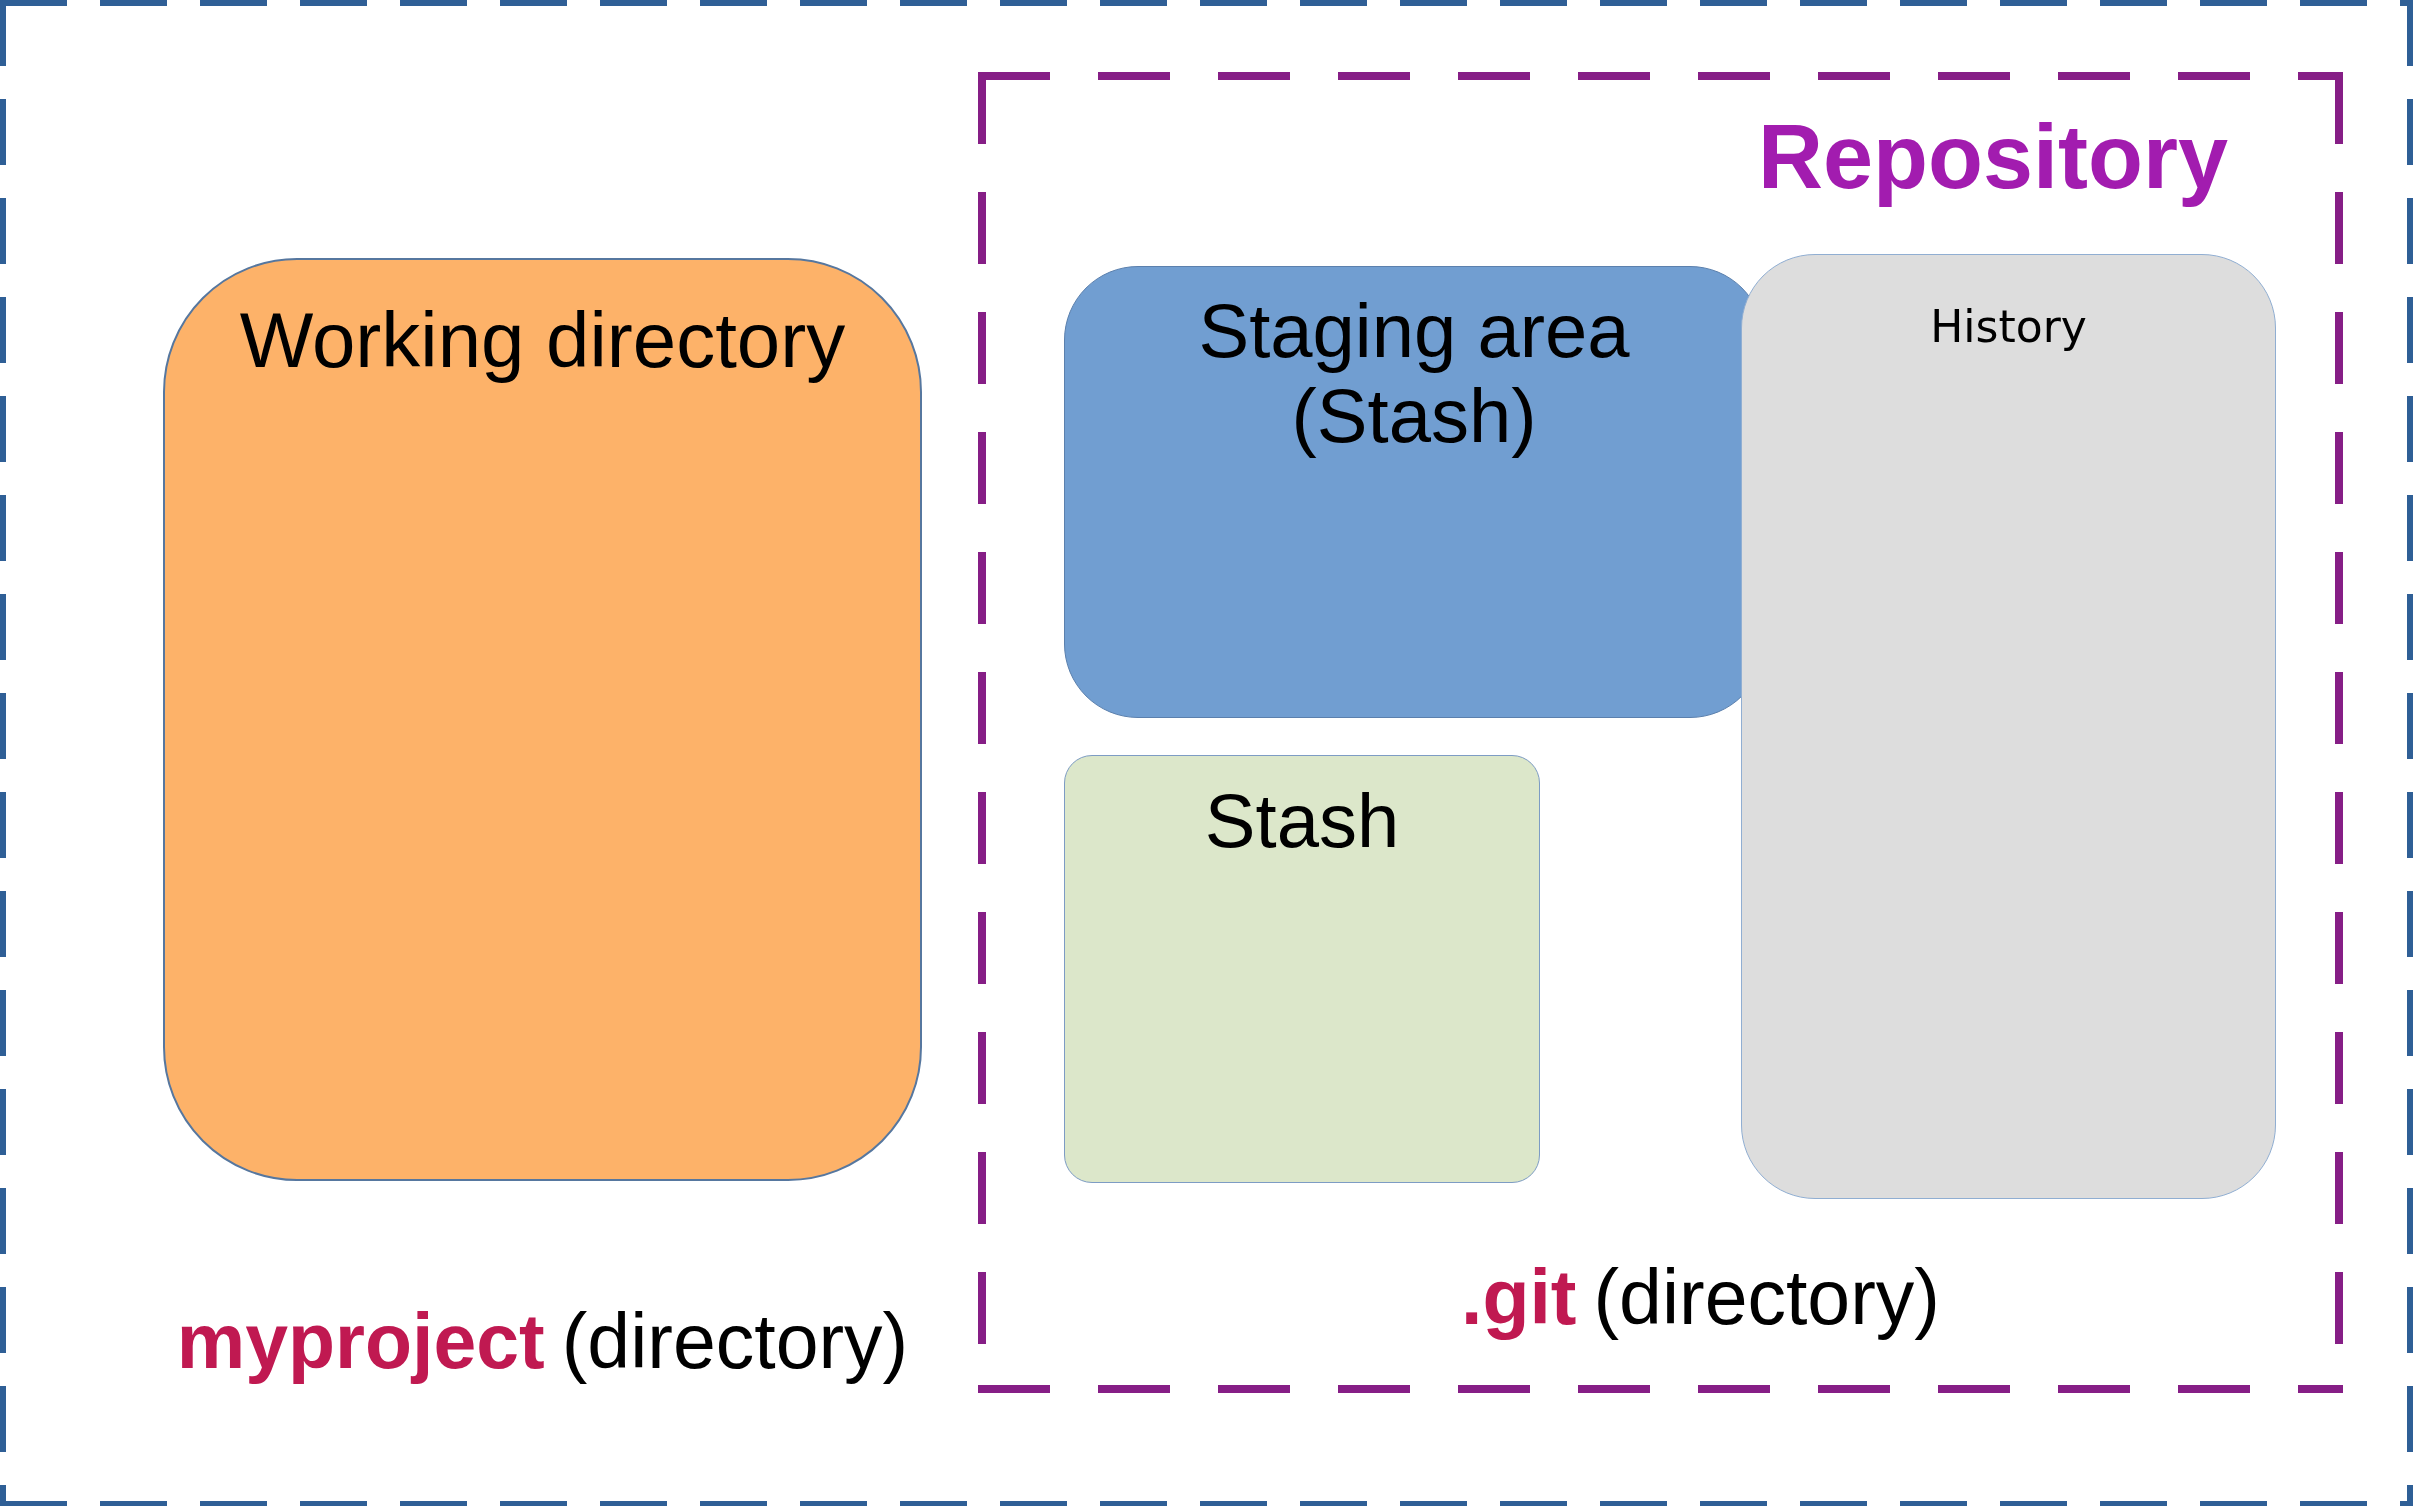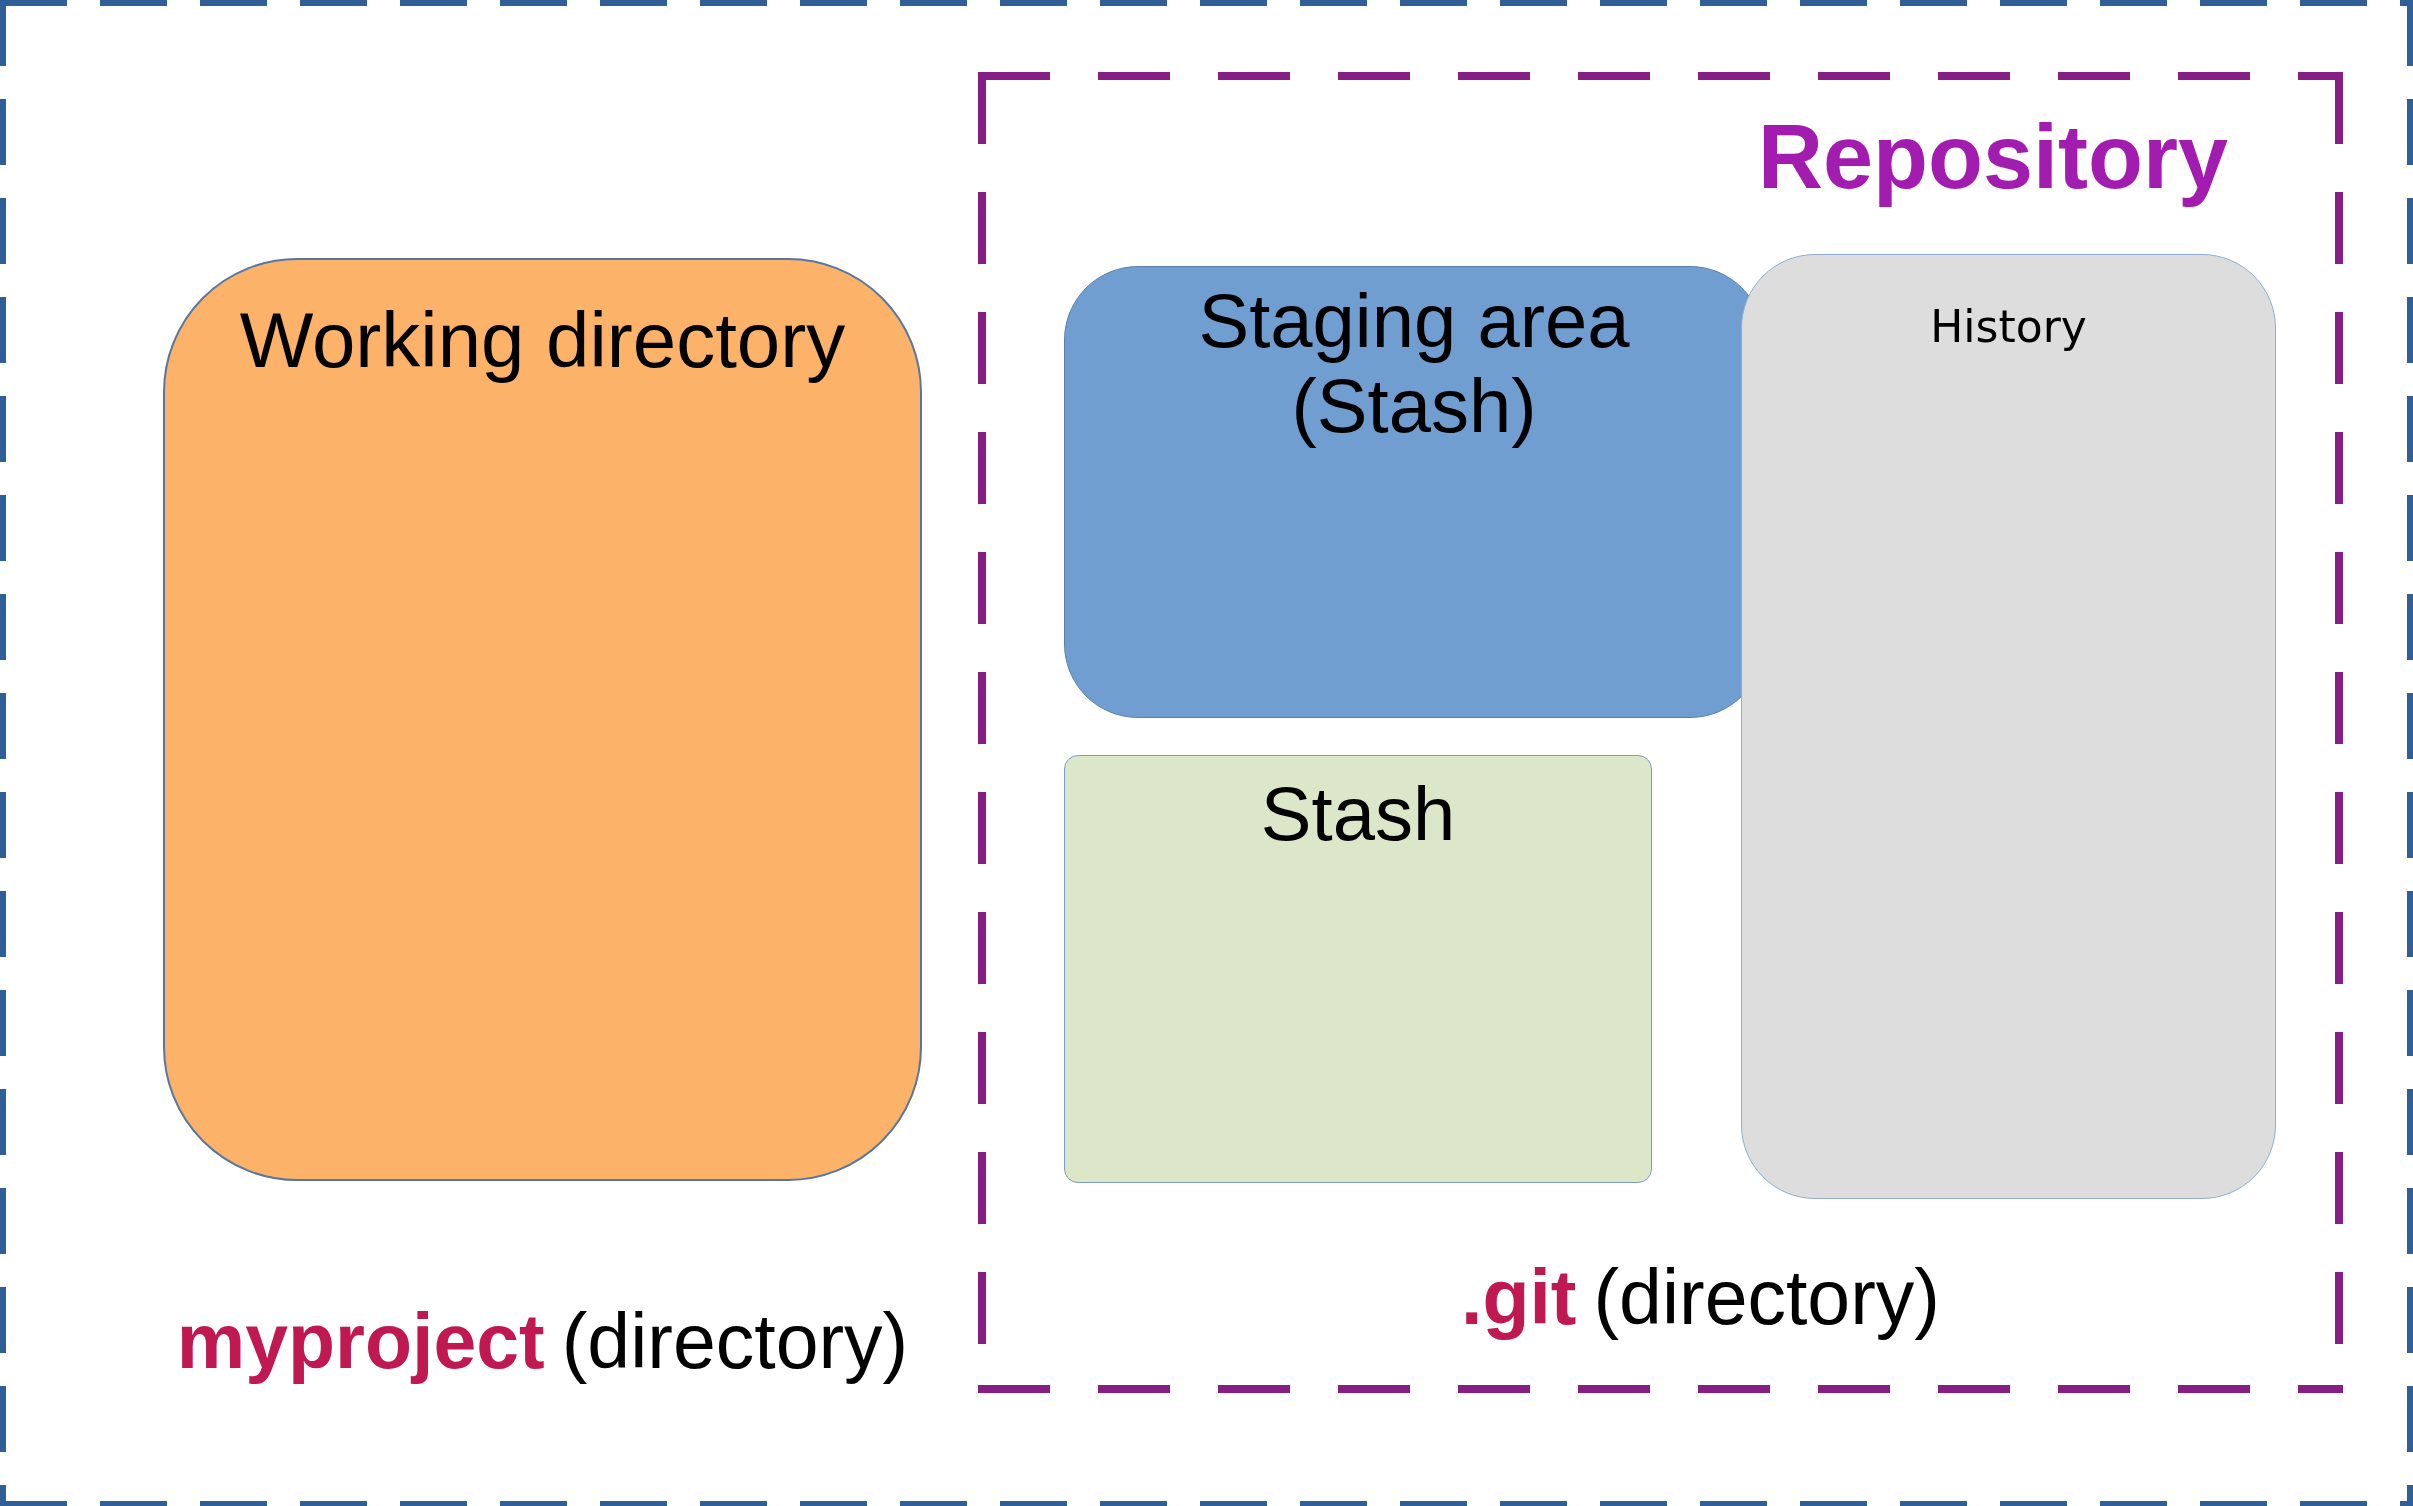--- a/index.html
+++ b/index.html
@@ -52,26 +52,26 @@
   
   .rbox{position:absolute;box-sizing:border-box;text-align:center;}
   #working-box{
     left:163px;top:258px;width:759px;height:923px;
     background:#FDB269;border:2px solid #56779f;border-radius:134px;
     padding-top:36px;font-size:78px;line-height:1.15;
   }
   #staging-box{
     left:1064px;top:266px;width:700px;height:452px;
     background:#719ED1;border:1.3px solid #5b80ad;border-radius:74px;
-    padding-top:11px;font-size:76px;line-height:1.12;
+    padding-top:21px;font-size:76px;line-height:1.12;
   }
   #stash-box{
-    left:1064px;top:755px;width:588px;height:428px;
-    background:#DCE7CA;border:1.3px solid #7d9cc4;border-radius:14px;
-    padding-top:15px;font-size:76px;line-height:1.12;
+    left:1064px;top:755px;width:476px;height:428px;
+    background:#DCE7CA;border:1.3px solid #7d9cc4;border-radius:28px;
+    padding-top:22px;font-size:76px;line-height:1.12;
   }
   #history-box{
     left:1741px;top:254px;width:535px;height:945px;
     background:#DDDDDD;border:1.3px solid #90aed2;border-radius:74px;
     padding-top:47px;
     font-family:"DejaVu Sans", sans-serif;
     font-size:44px;line-height:1.15;
   }
 
   

